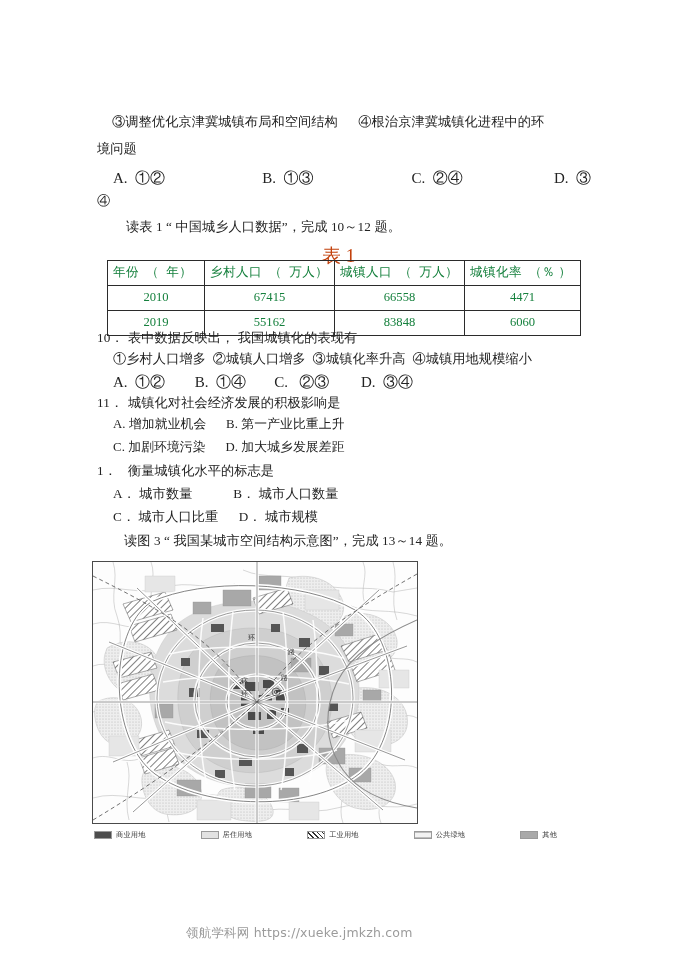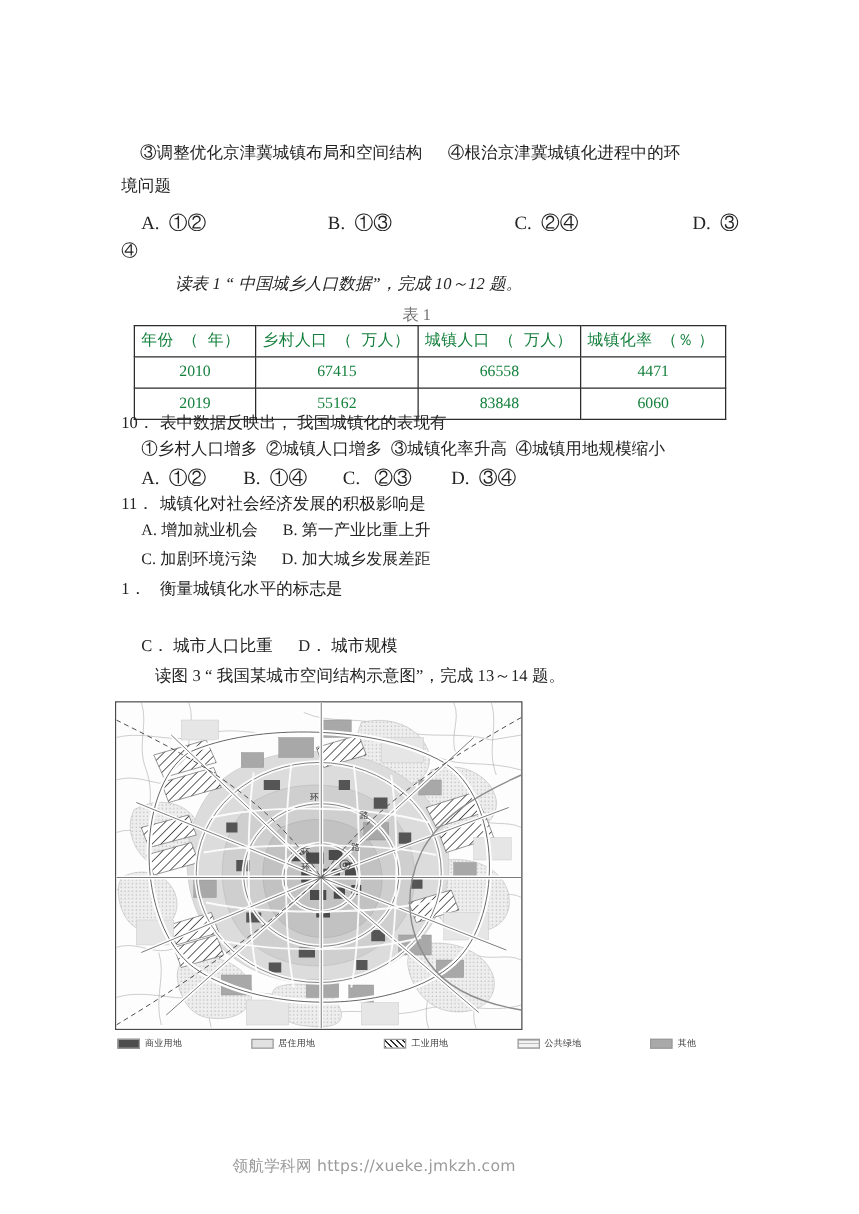--- a/index.html
+++ b/index.html
@@ -38,22 +38,22 @@
     position: absolute;
     display: flex;
     font-size: 15px;
     white-space: pre;
     color: #232323;
   }
 
   
   .tbl-caption {
     position: absolute;
-    font-size: 13px;
-    color: #737373;
+    font-size: 19px;
+    color: #c2410c;
     white-space: pre;
   }
   table.data {
     position: absolute;
     border-collapse: collapse;
     font-size: 12.6px;
     color: #15803d;
     table-layout: fixed;
     font-family: Liberation Serif, serif;
   }
@@ -140,21 +140,21 @@
 
   <div class="optrow" style="left:113px; top:169px; width:478px;">
     <span style="width:150px;">A.  ①②</span>
     <span style="width:150px;">B.  ①③</span>
     <span style="width:143px;">C.  ②④</span>
     <span>D.  ③</span>
   </div>
 
   <div class="txt" style="left:97px; top:194px;">④</div>
 
-  <div class="txt" style="left:140px; top:220px;font-style:italic;">读表 1 “ 中国城乡人口数据”，完成 10～12 题。</div>
+  <div class="txt" style="left:126px; top:220px;">读表 1 “ 中国城乡人口数据”，完成 10～12 题。</div>
 
   <div class="tbl-caption" style="left:322px; top:243px;">表 1</div>
 
   <table class="data" style="left:107px; top:260px; width:473px;">
     <colgroup>
       <col style="width:97px;">
       <col style="width:130px;">
       <col style="width:130px;">
       <col style="width:116px;">
     </colgroup>
@@ -196,20 +196,21 @@
 
   <div class="txt" style="left:97px; top:396px;">11．</div>
   <div class="txt" style="left:128px; top:396px;">城镇化对社会经济发展的积极影响是</div>
 
   <div class="txt" style="left:113px; top:418px; font-size:12.8px;">A. 增加就业机会      B. 第一产业比重上升</div>
   <div class="txt" style="left:113px; top:441px; font-size:12.8px;">C. 加剧环境污染      D. 加大城乡发展差距</div>
 
   <div class="txt" style="left:97px; top:464px;">1．</div>
   <div class="txt" style="left:128px; top:464px;">衡量城镇化水平的标志是</div>
 
+  <div class="txt" style="left:113px; top:487px;">A． 城市数量            B． 城市人口数量</div>
   <div class="txt" style="left:113px; top:510px;">C． 城市人口比重      D． 城市规模</div>
 
   <div class="txt" style="left:124px; top:534px;">读图 3 “ 我国某城市空间结构示意图”，完成 13～14 题。</div>
 
   <div class="map-frame" style="left:92px; top:561px; width:324px; height:261px;">
     <svg class="map-canvas" width="324" height="261" viewBox="0 0 324 261" aria-hidden="true">
       <defs>
 
         <pattern id="hatch" width="5" height="5" patternUnits="userSpaceOnUse" patternTransform="rotate(45)">
           <rect width="5" height="5" fill="#ffffff"></rect>

